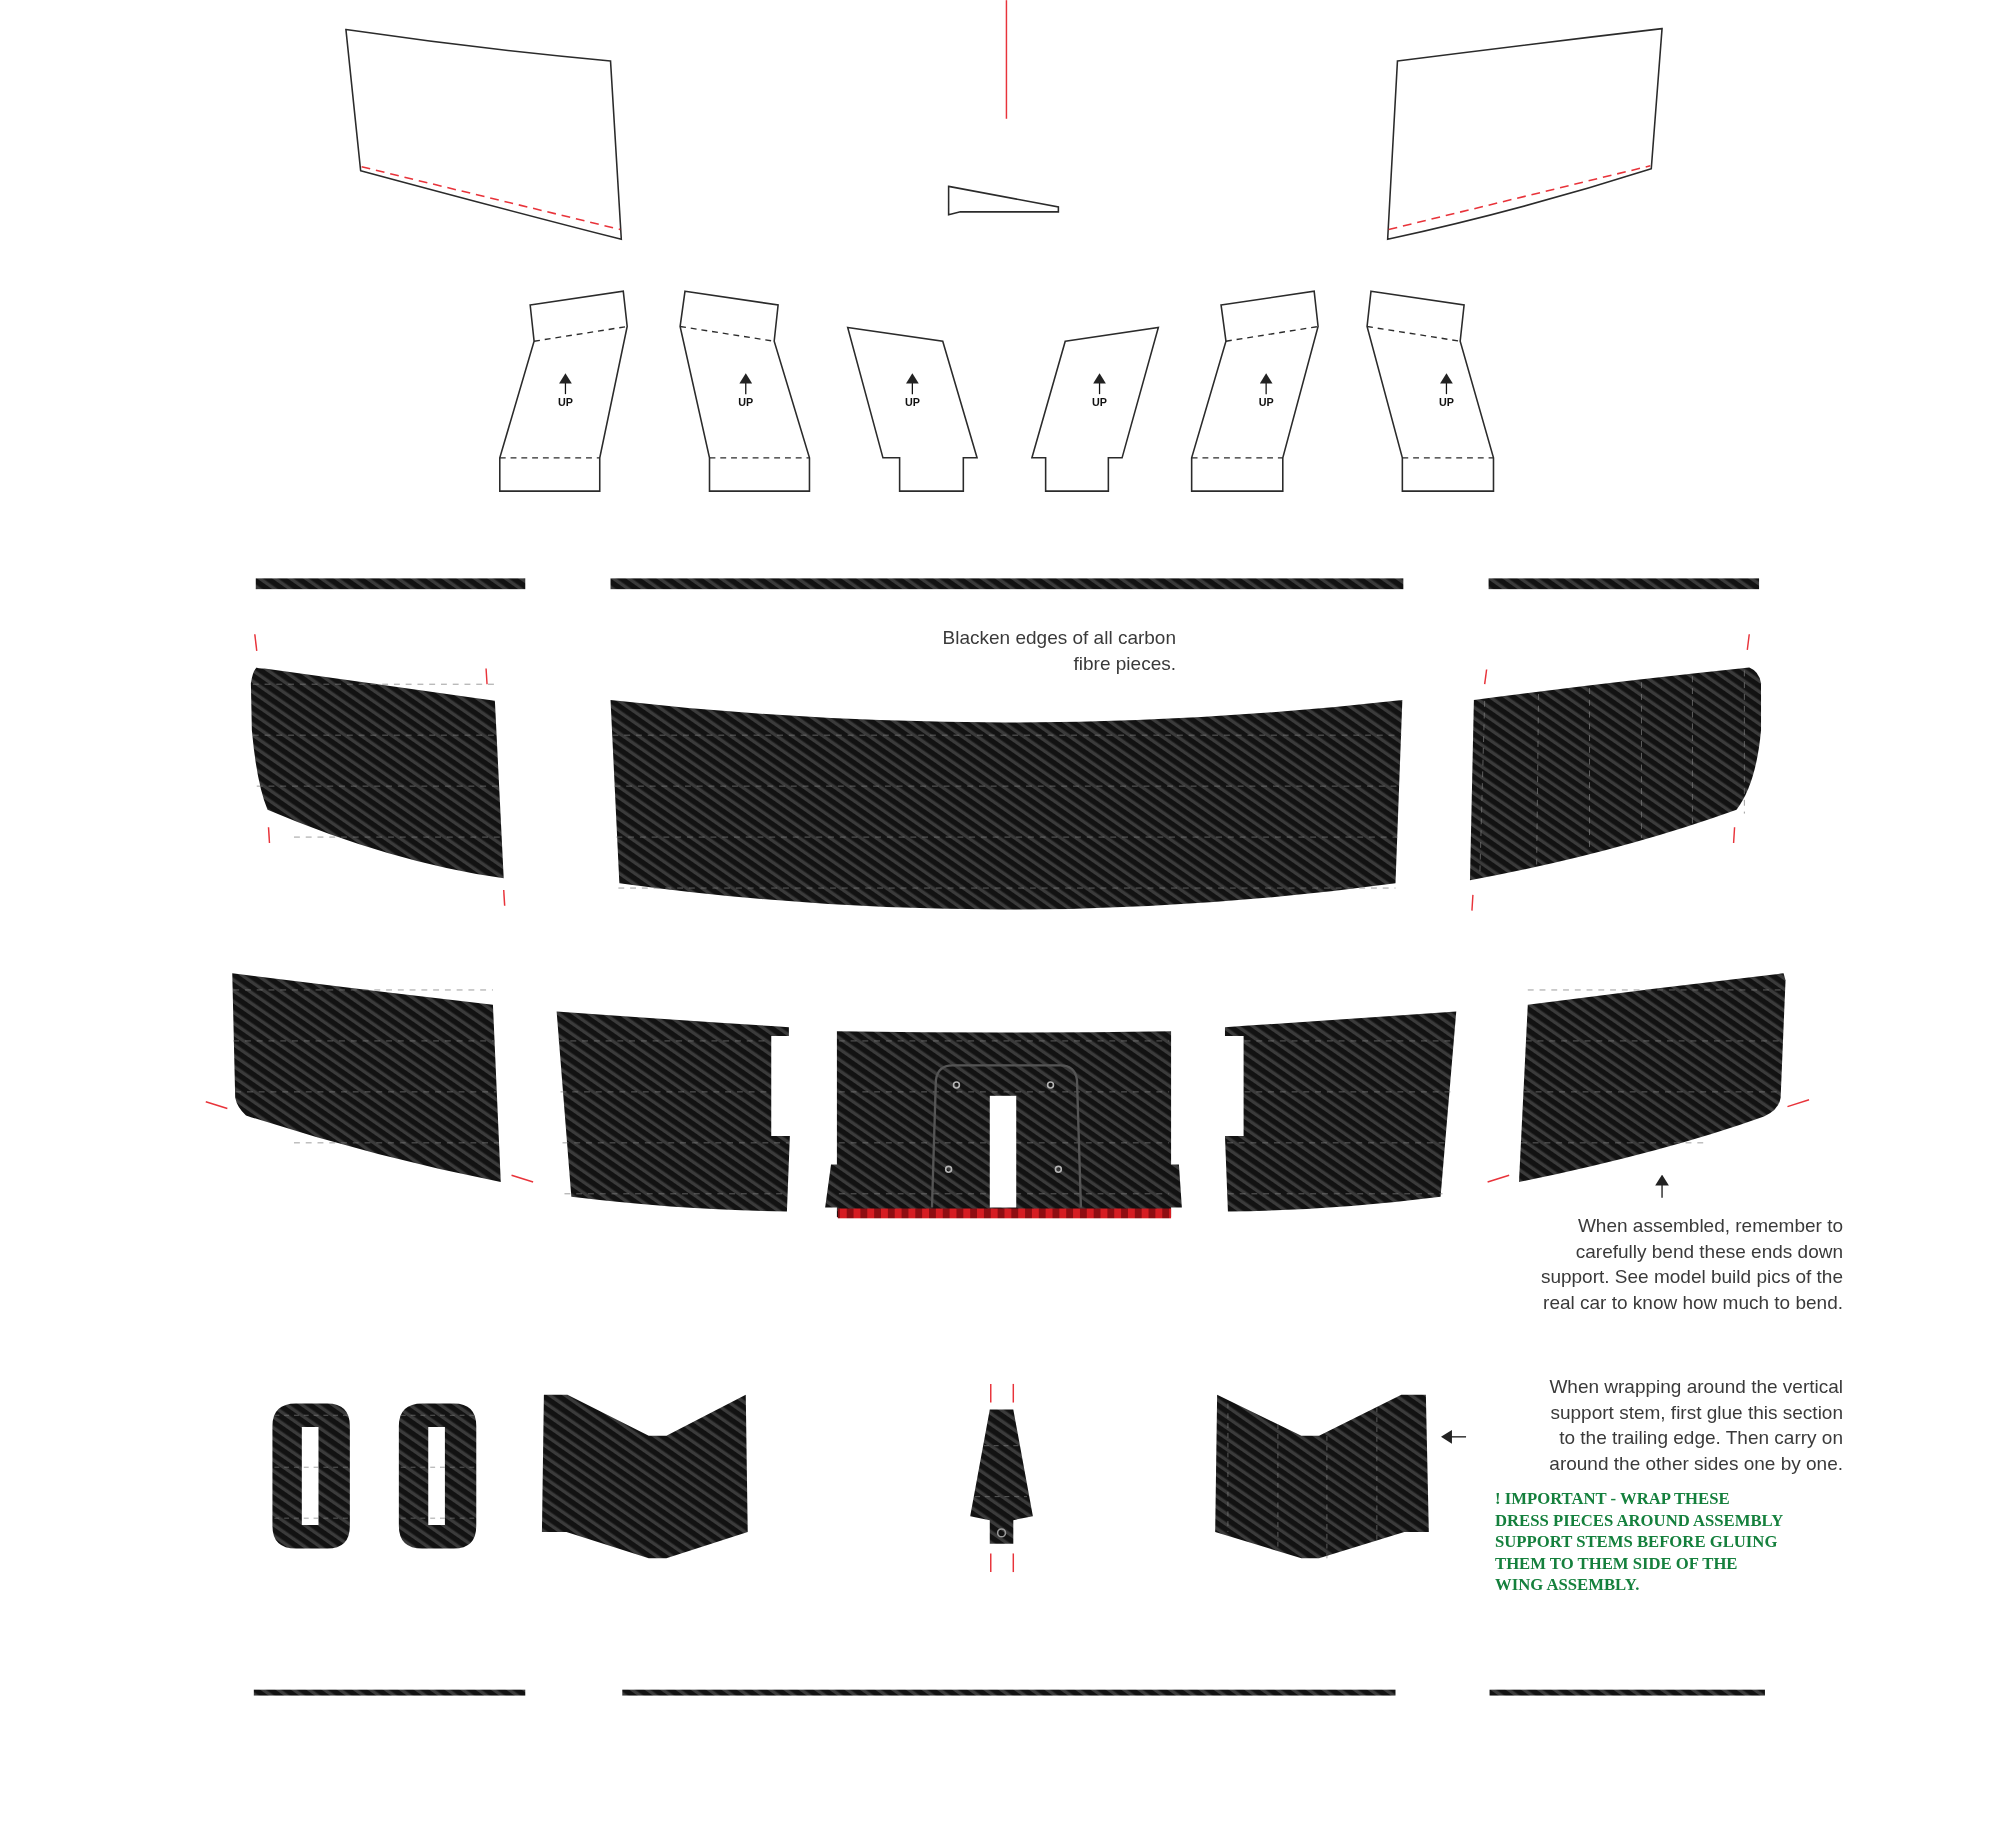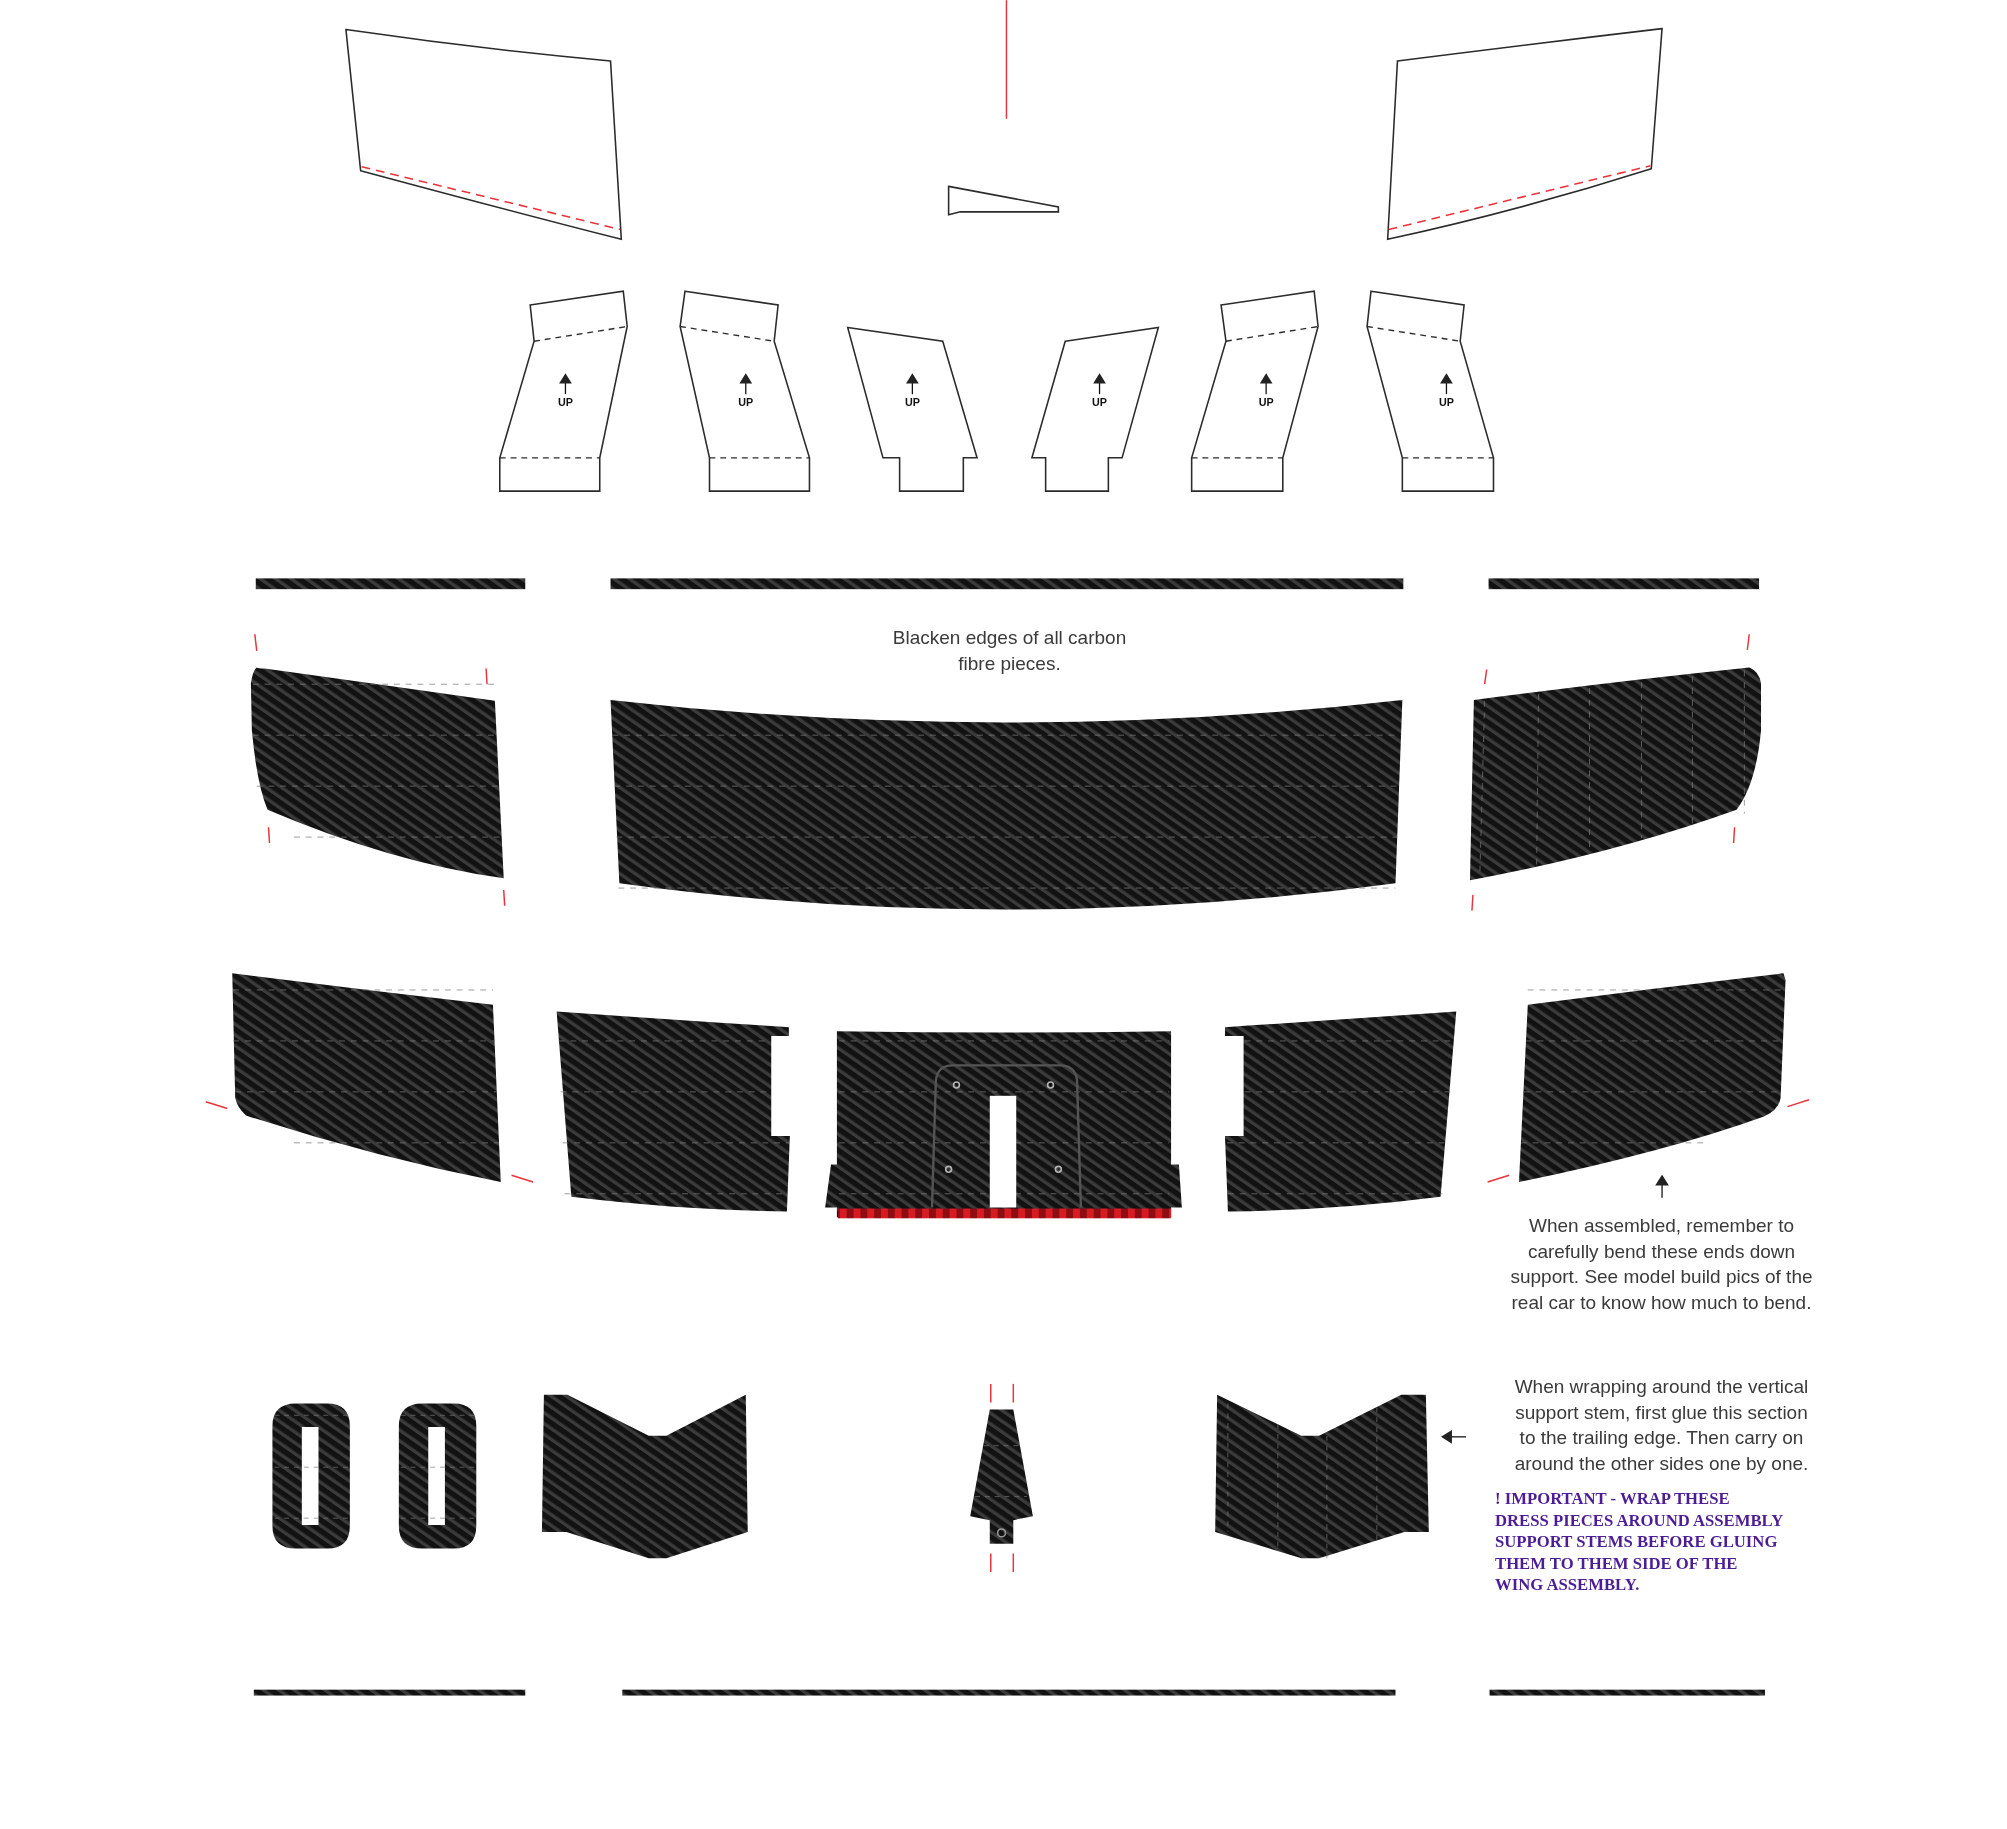--- a/index.html
+++ b/index.html
@@ -1,20 +1,20 @@
 <!DOCTYPE html>
 <html><head>
 <meta charset="utf-8">
 <style>
   html, body { margin: 0; padding: 0; background: #ffffff; }
   body { width: 2007px; height: 1830px; position: relative; overflow: hidden; font-family: "Liberation Sans", sans-serif; }
   #art { position: absolute; left: 0; top: 0; }
-  .note { position: absolute; color: #3a3a3a; font-family: "Liberation Sans", sans-serif; font-size: 19px; line-height: 25.5px; text-align: center; }
+  .note { position: absolute; color: #3a3a3a; font-family: "Liberation Sans", sans-serif; font-size: 19px; line-height: 25.5px; text-align: right; }
   .note span { display: block; }
-  .warn { position: absolute; color: #4c1d95; font-family: "Liberation Serif", serif; font-weight: bold; font-size: 16.7px; line-height: 21.6px; text-align: left; }
+  .warn { position: absolute; color: #15803d; font-family: "Liberation Serif", serif; font-weight: bold; font-size: 16.7px; line-height: 21.6px; text-align: left; }
   .warn span { display: block; }
   .up-label { font-family: "Liberation Sans", sans-serif; font-weight: bold; font-size: 11px; fill: #111; }
 </style>
 </head>
 <body>
 
 <svg id="art" width="2007" height="1830" viewBox="0 0 2048 1867" xmlns="http://www.w3.org/2000/svg">
   <defs>
     <pattern id="carbon" patternUnits="userSpaceOnUse" width="9" height="9" patternTransform="rotate(-55)">
       <rect width="9" height="9" fill="#121212"></rect>

